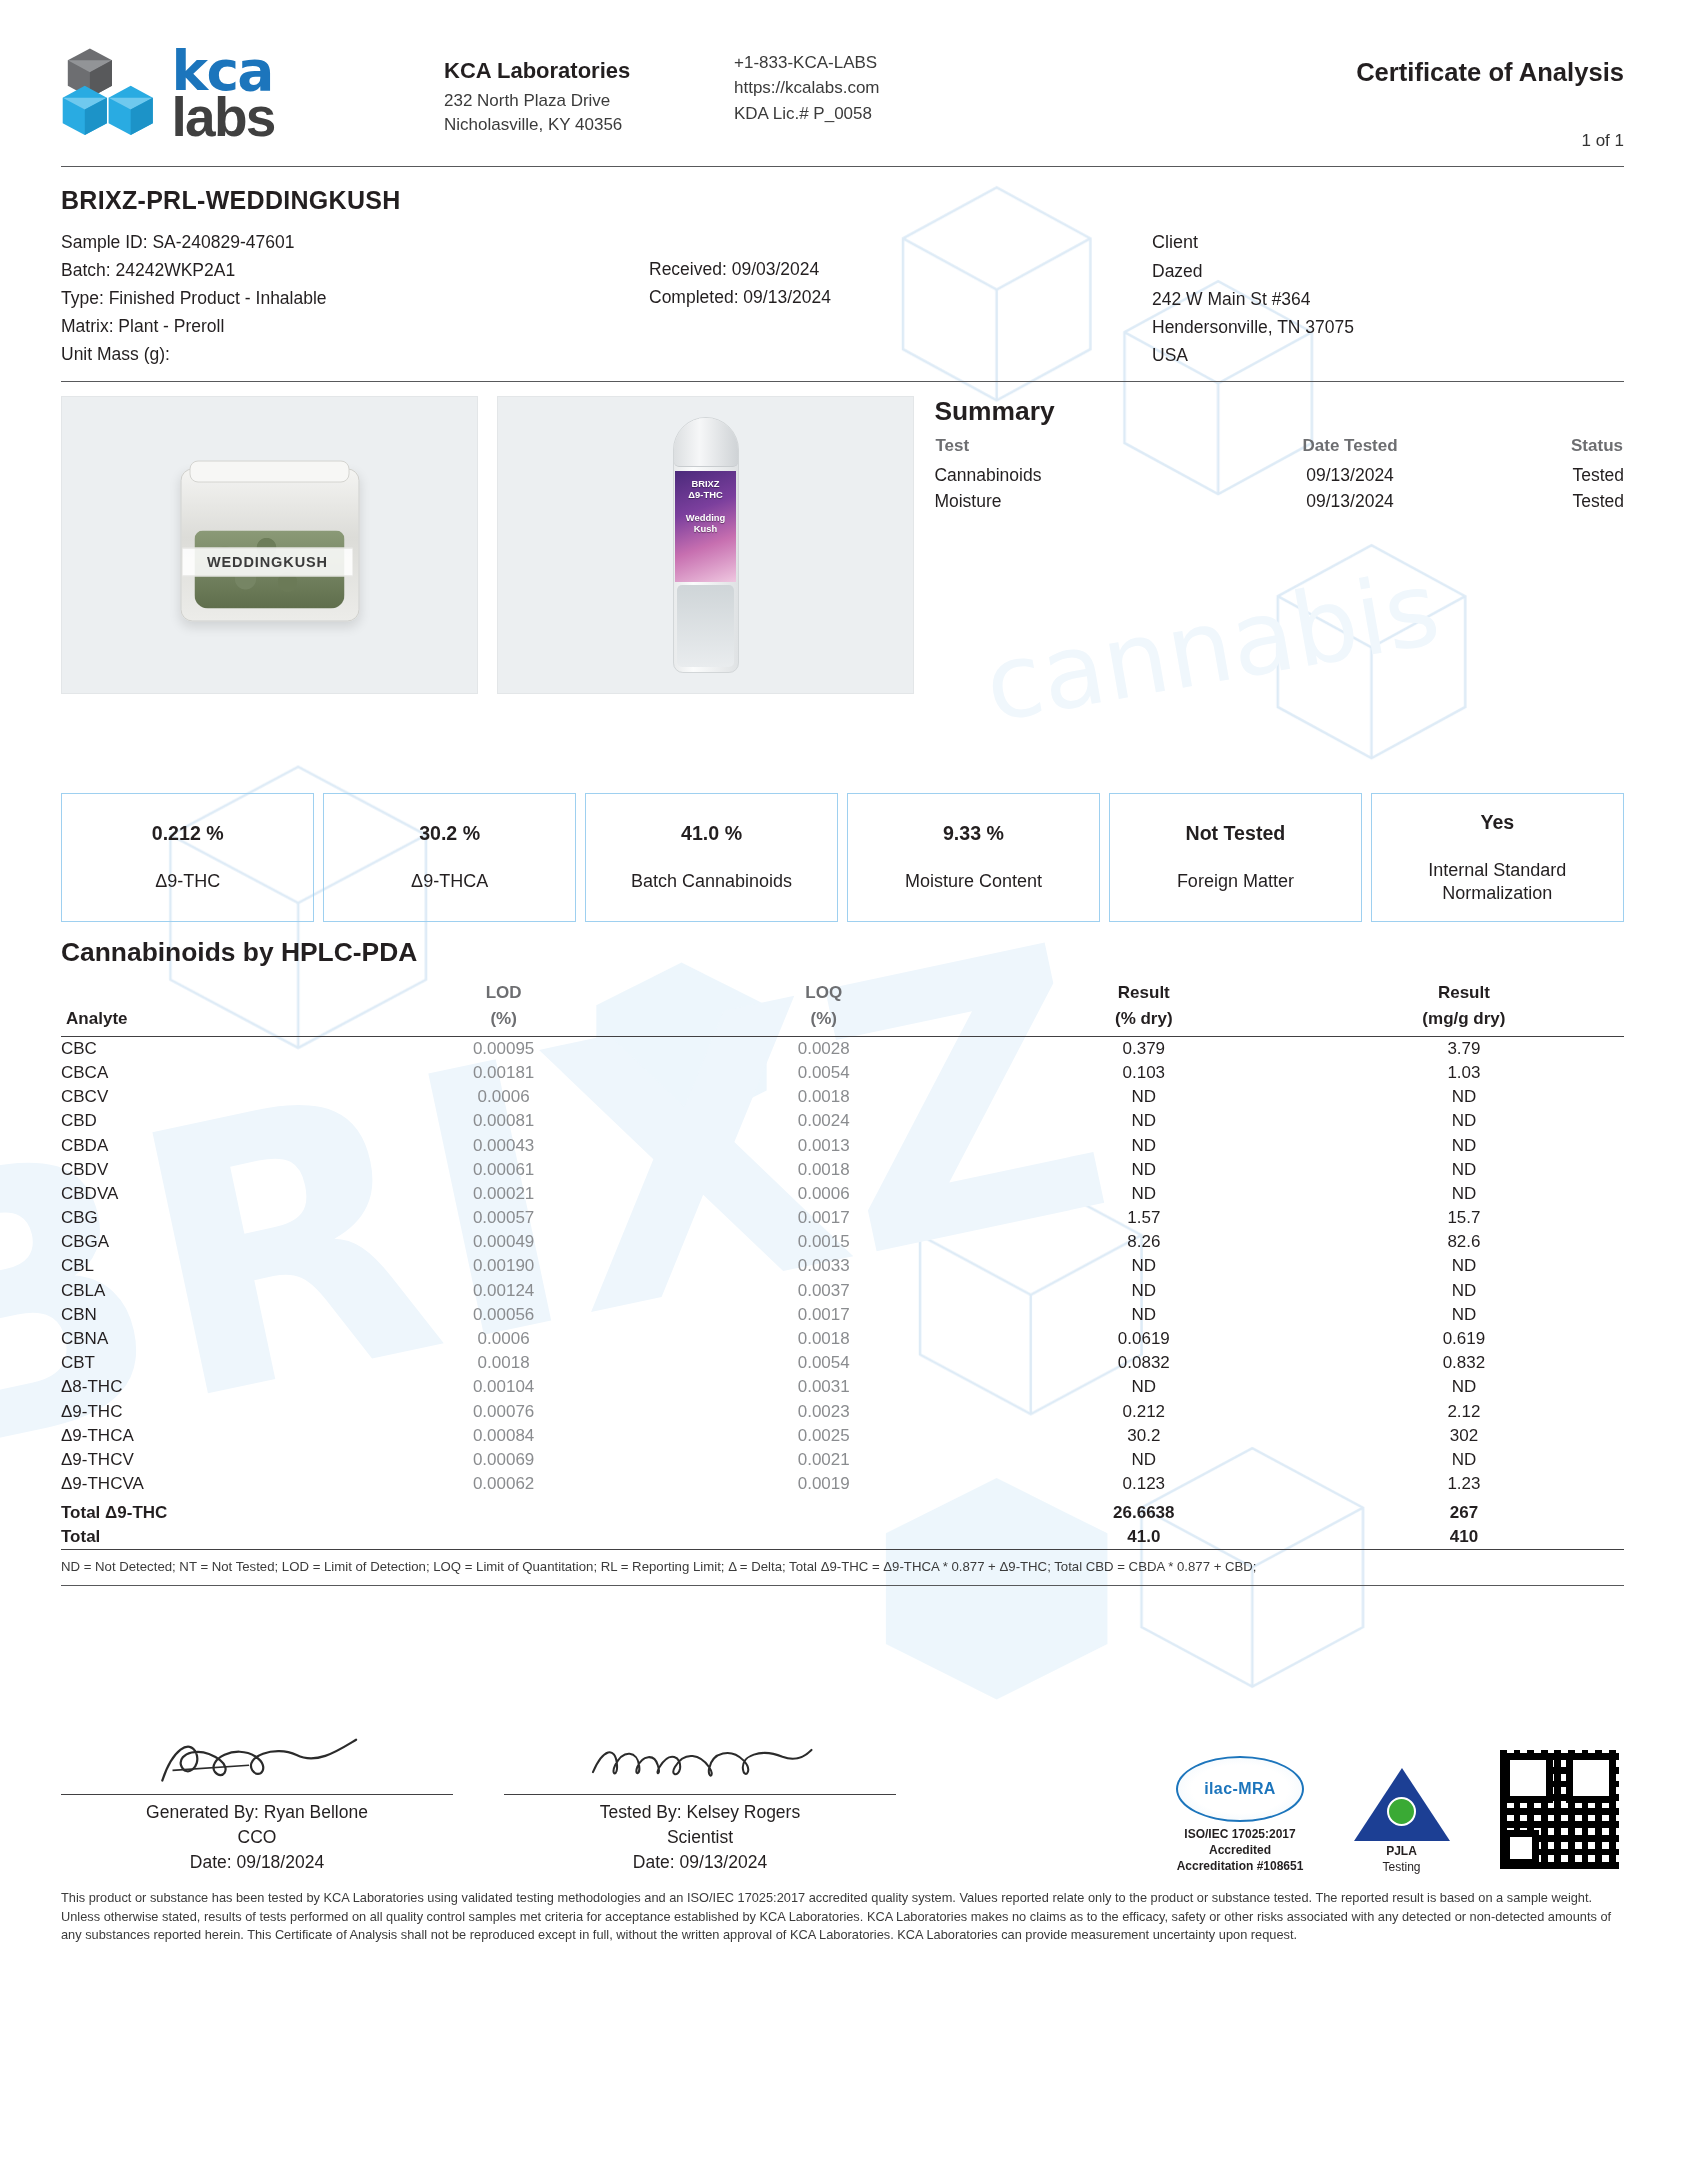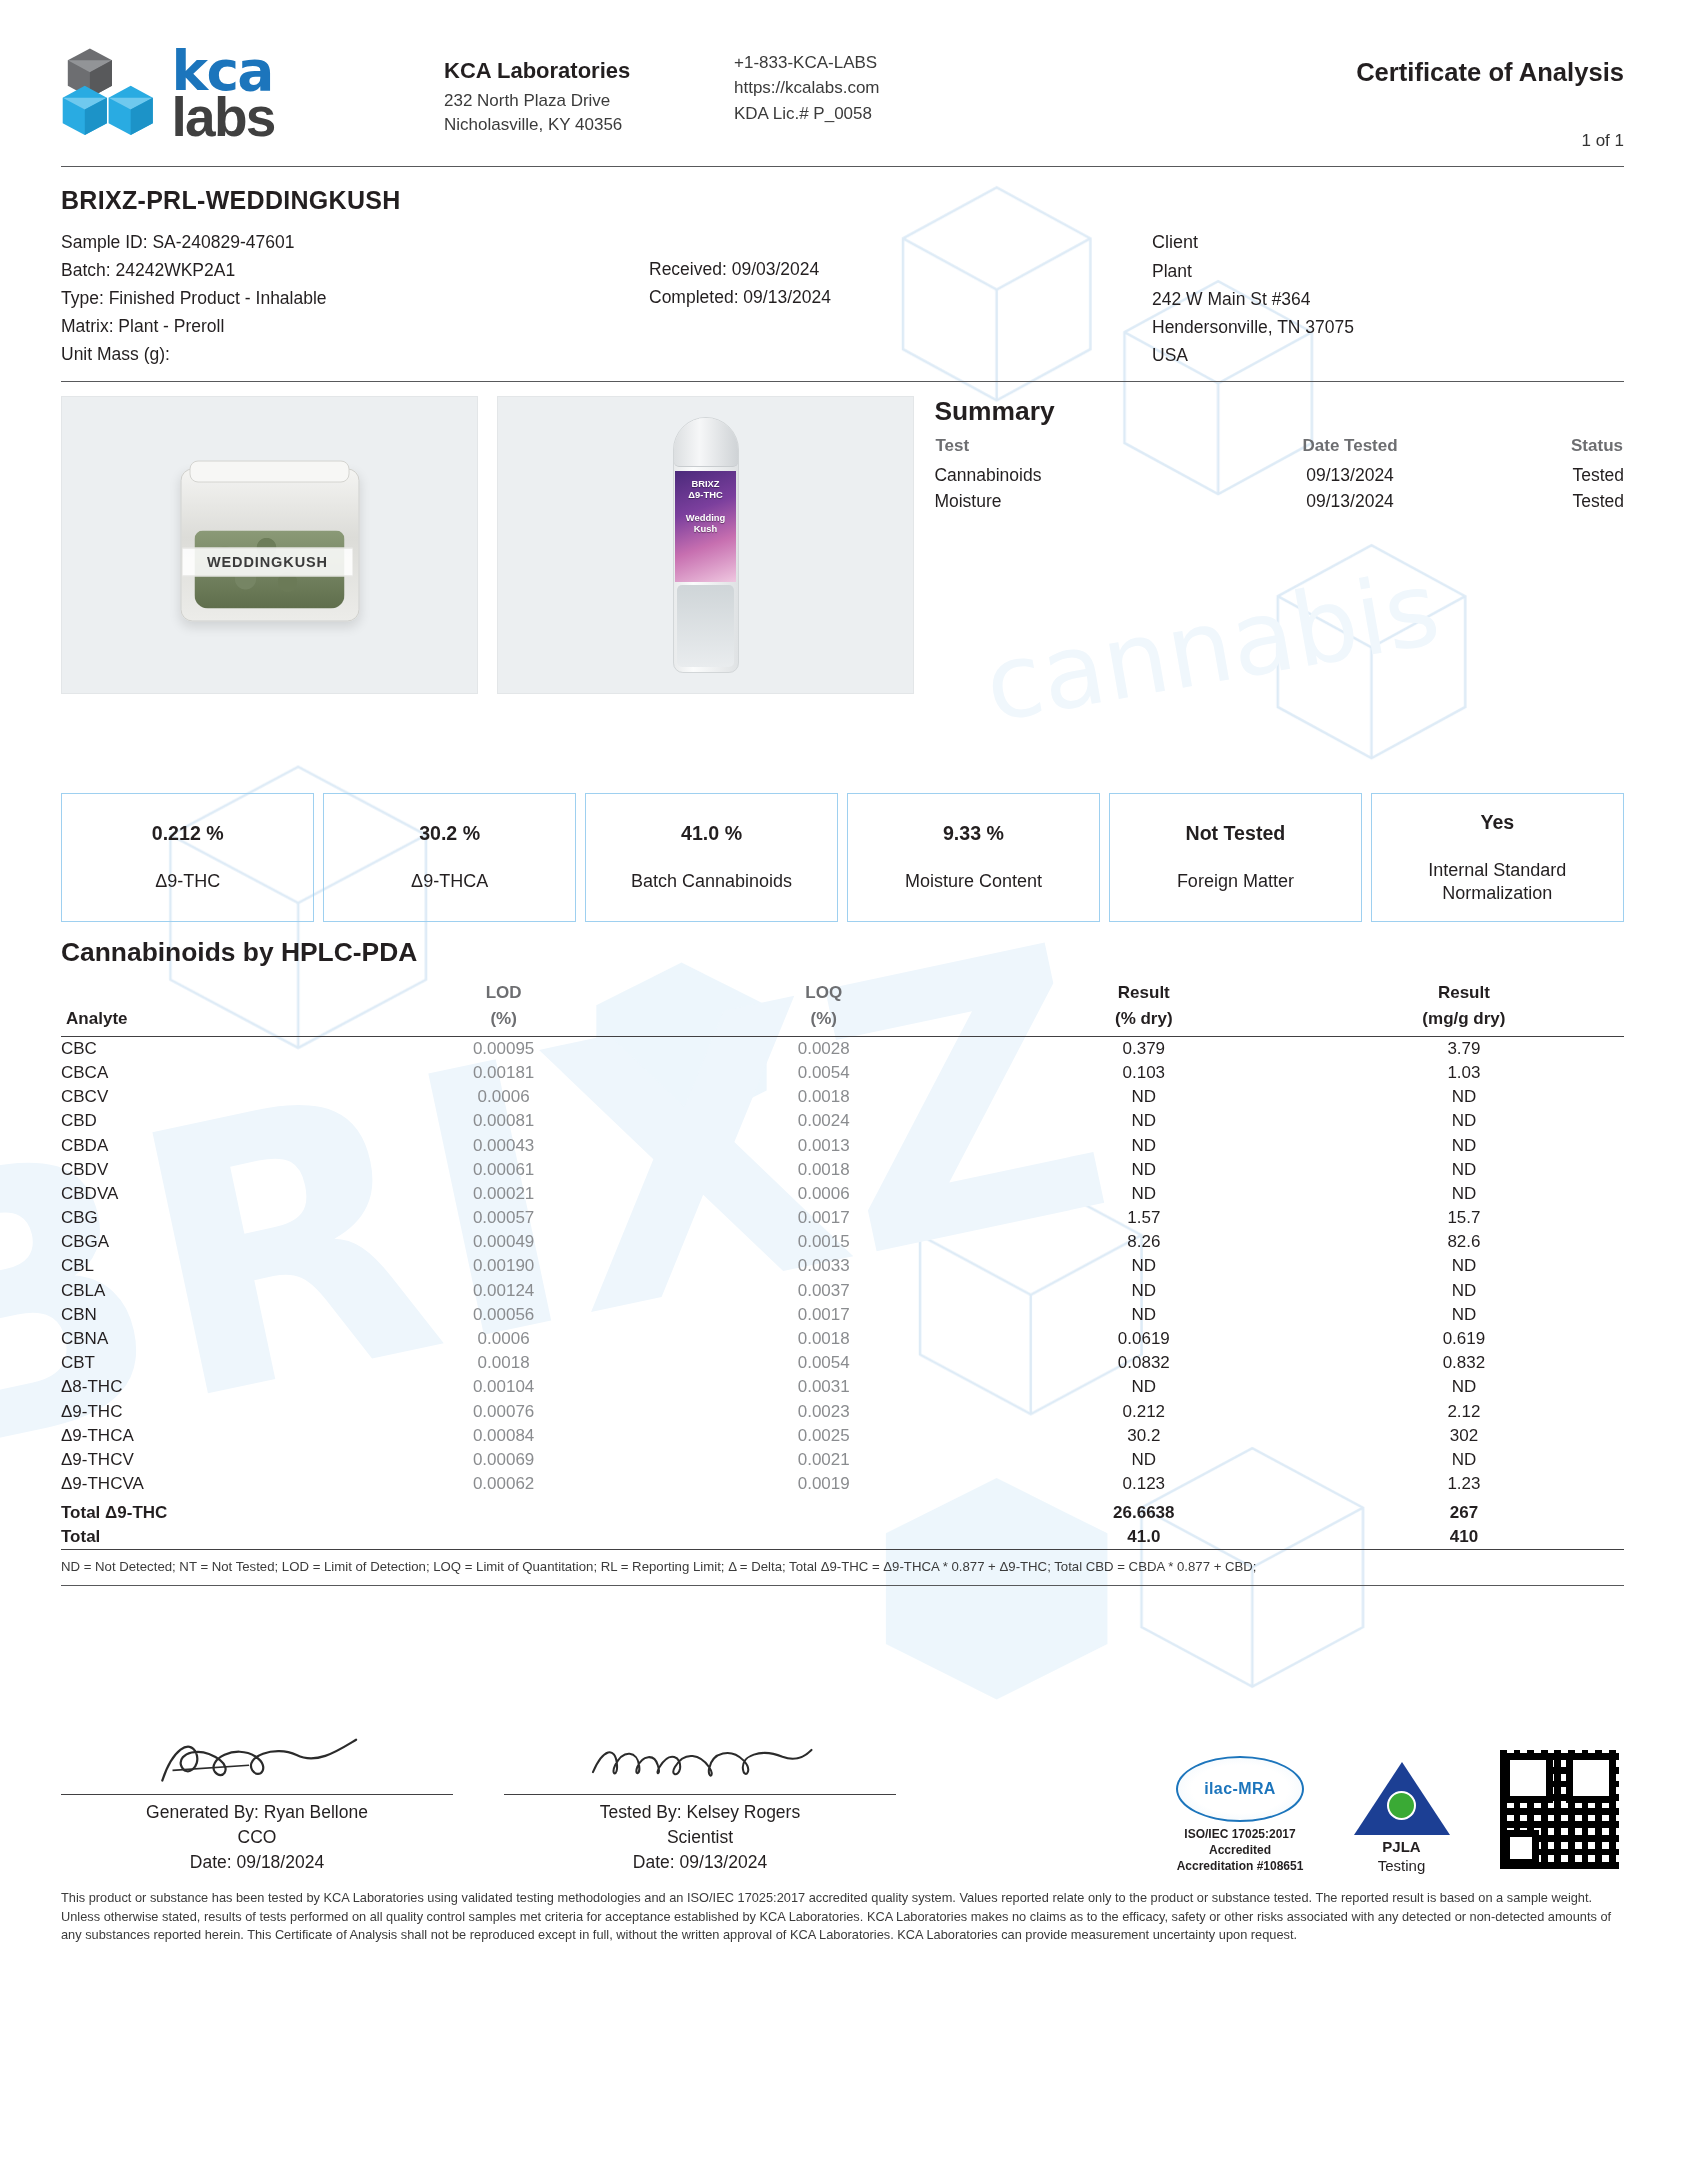--- a/index.html
+++ b/index.html
@@ -396,21 +396,21 @@
     position: relative;
   }
   .pjla-atom {
     position: absolute;
     left: -14.5px; top: 29px;
     width: 29px; height: 29px;
     border-radius: 50%;
     background: #3aaa35;
     border: 2.6px solid #ffffff;
   }
-  .pjla-cap { font-size: 15px; font-weight: bold; margin-top: 2.6px; }
+  .pjla-cap { font-size: 12px; font-weight: bold; margin-top: 2.6px; }
   .qr {
     width: 129px;
     height: 129px;
     background-color: #fff;
     background-image:
       repeating-linear-gradient(90deg, #000 0 6.8px, transparent 6.8px 13.6px),
       repeating-linear-gradient(0deg, #000 0 6.8px, transparent 6.8px 13.6px);
     background-blend-mode: multiply;
     border: 5.1px solid #fff;
     outline: 0.9px solid #fff;
@@ -542,21 +542,21 @@
       <div class="info-line">Type: Finished Product - Inhalable</div>
       <div class="info-line">Matrix: Plant - Preroll</div>
       <div class="info-line">Unit Mass (g):</div>
     </div>
     <div class="info-col-2">
       <div class="info-line">Received: 09/03/2024</div>
       <div class="info-line">Completed: 09/13/2024</div>
     </div>
     <div class="info-col-3">
       <div class="info-line client-label">Client</div>
-      <div class="info-line">Plant</div>
+      <div class="info-line">Dazed</div>
       <div class="info-line">242 W Main St #364</div>
       <div class="info-line">Hendersonville, TN 37075</div>
       <div class="info-line">USA</div>
     </div>
   </div>
 
   <hr class="rule">
 
   <div class="mid-row">
     <div class="photo">

